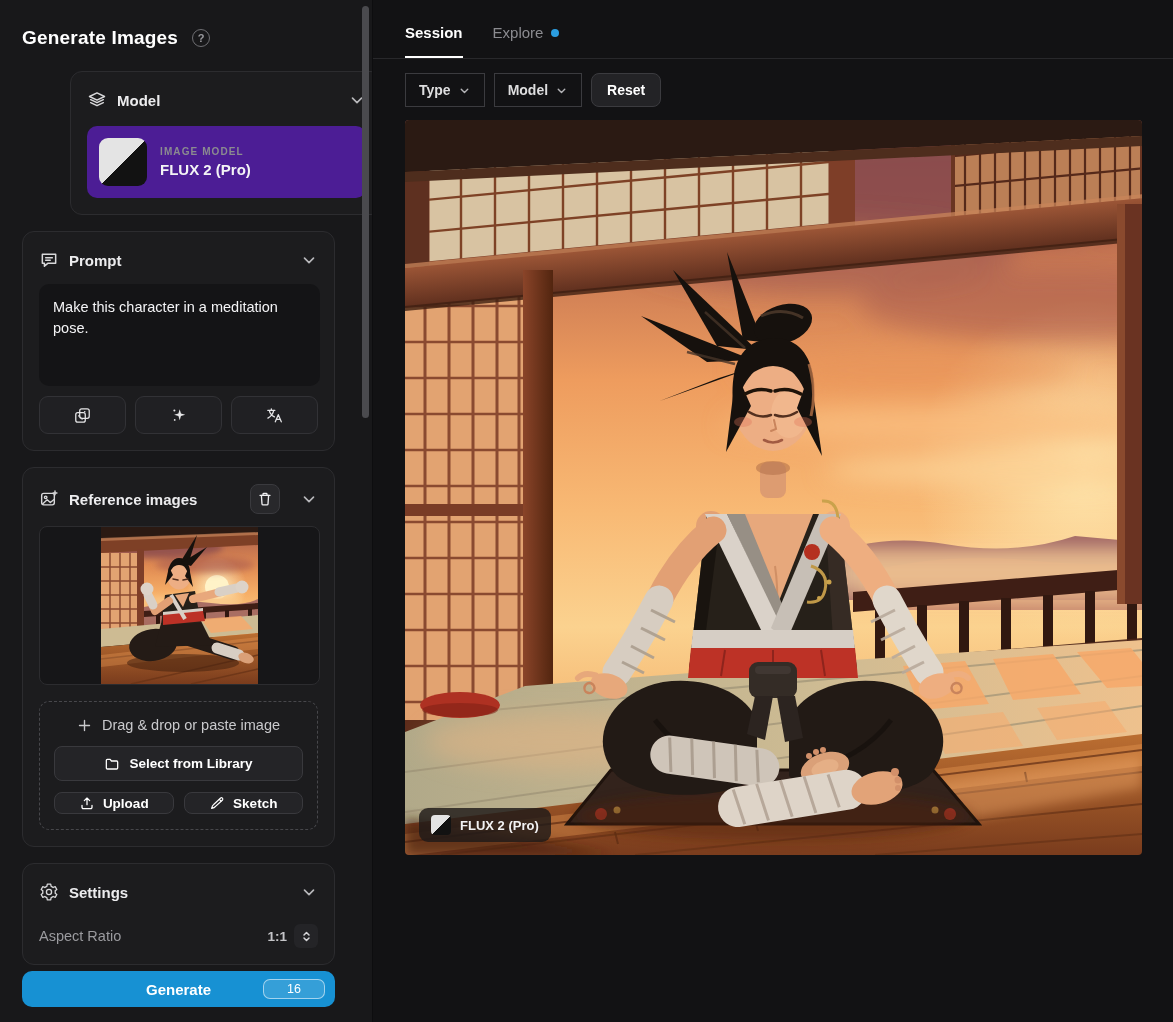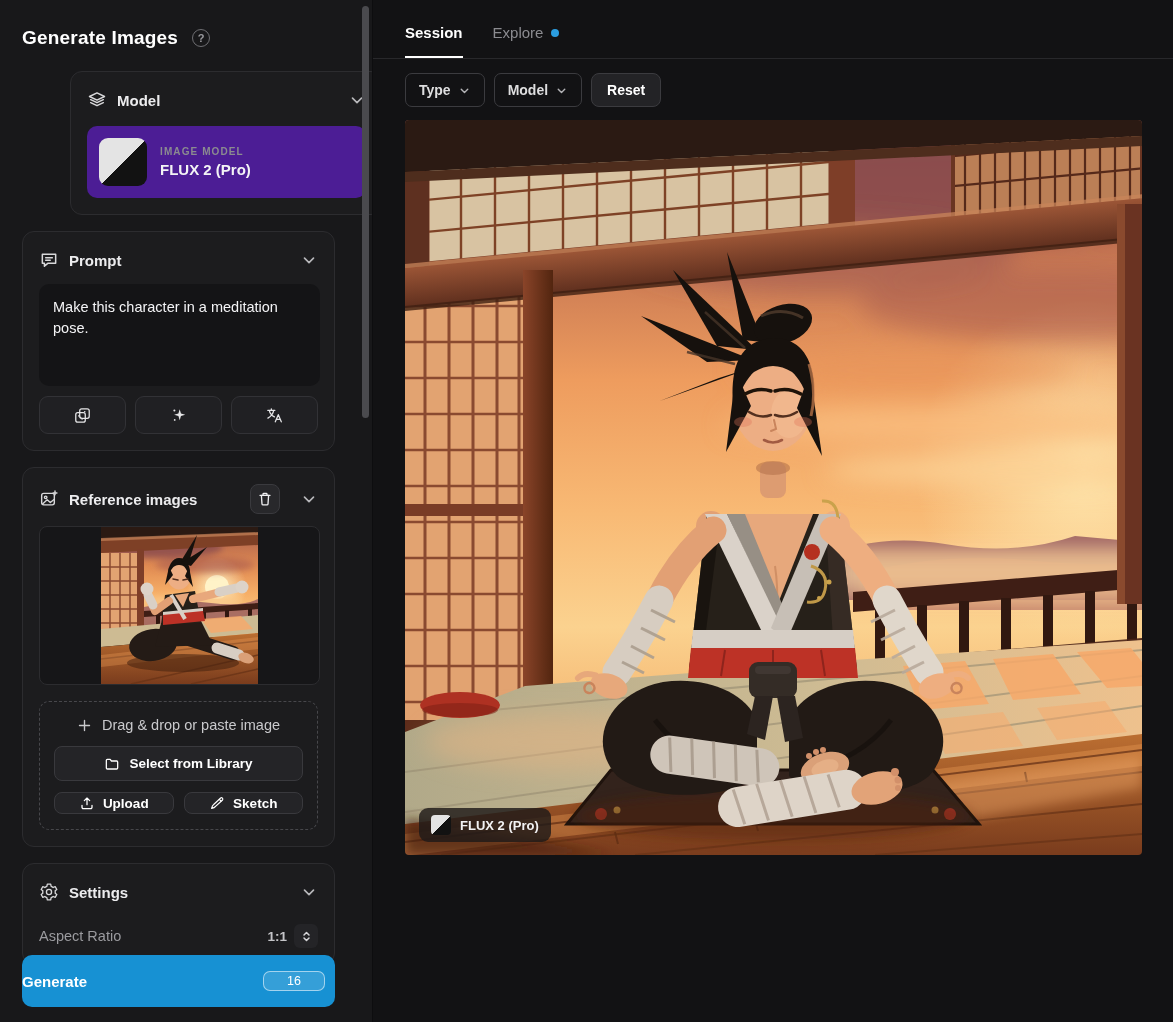--- a/index.html
+++ b/index.html
@@ -67,44 +67,44 @@
     border-radius:8px; color:#ffffff; font-size:13.5px; font-weight:700; display:flex;
     align-items:center; justify-content:center; gap:8px; cursor:pointer; font-family:inherit; }
 
   .aspect-row { margin-top:20px; display:flex; align-items:center; }
   .aspect-label { color:#9b9b9f; font-size:14.5px; }
   .aspect-val { margin-left:auto; color:#c5c5c8; font-size:13.5px; font-weight:600; }
   .stepper { margin-left:7px; width:24px; height:24px; background:#242427; border-radius:6px;
     color:#d5d5d8; display:flex; align-items:center; justify-content:center; cursor:pointer; }
   .stepper svg { width:15px; height:15px; }
 
-  .generate-btn { position:absolute; left:22px; bottom:15px; width:313px; height:52px;
+  .generate-btn { position:absolute; left:22px; bottom:15px; width:313px; height:36px;
     background:#1791d3; border:none; border-radius:10px; color:#ffffff; font-size:15px;
-    font-weight:700; display:flex; align-items:center; justify-content:flex-start;
+    font-weight:700; display:flex; align-items:center; justify-content:center;
     cursor:pointer; z-index:5; font-family:inherit; }
   .credits-badge { position:absolute; right:10px; top:50%; transform:translateY(-50%);
     background:rgba(255,255,255,.13); border:1.5px solid rgba(255,255,255,.55);
     border-radius:7px; padding:2px 23px; font-size:12.5px; font-weight:400; color:#fff; }
   .sb-scroll-thumb { position:absolute; right:3px; top:6px; width:7px; height:412px;
     border-radius:4px; background:#4a4a4e; z-index:6; }
 
   
   .main { flex:1; background:#121214; position:relative; }
   .tabs-row { display:flex; align-items:flex-start; gap:30px; padding:24px 0 0 32px; }
   .tab { position:relative; padding-bottom:17px; font-size:15px; cursor:pointer;
     display:flex; align-items:center; gap:8px; }
   .tab.active { color:#ffffff; font-weight:700; }
   .tab.active::after { content:""; position:absolute; left:0; right:0; bottom:0;
     height:2px; background:#ffffff; }
   .tab.inactive { color:#8b8b90; font-weight:500; }
   .tab-dot { width:8px; height:8px; border-radius:50%; background:#2b9de0; }
   .divider { height:1px; background:#28282b; width:100%; }
   .filters { margin-top:14px; padding-left:32px; display:flex; gap:9px; }
   .filter-btn { height:34px; padding:0 13px; background:transparent; border:1px solid #3b3b3f;
-    border-radius:7px; color:#dededf; font-size:14px; font-weight:600; display:flex;
+    border-radius:0; color:#dededf; font-size:14px; font-weight:600; display:flex;
     align-items:center; gap:7px; cursor:pointer; font-family:inherit; }
   .filter-btn svg { width:13px; height:13px; color:#b5b5b8; }
   .reset-btn { height:34px; padding:0 15px; background:#232326; border:1px solid #3b3b3f;
     border-radius:8px; color:#ffffff; font-size:14px; font-weight:700; cursor:pointer;
     font-family:inherit; }
   .canvas { position:relative; margin:13px 0 0 32px; width:737px; height:735px;
     border-radius:4px; overflow:hidden; }
   .canvas svg { display:block; }
   .model-badge { position:absolute; left:14px; bottom:13px; display:flex; align-items:center;
     gap:9px; background:rgba(30,26,24,.82); border-radius:9px; padding:7px 12px; }

